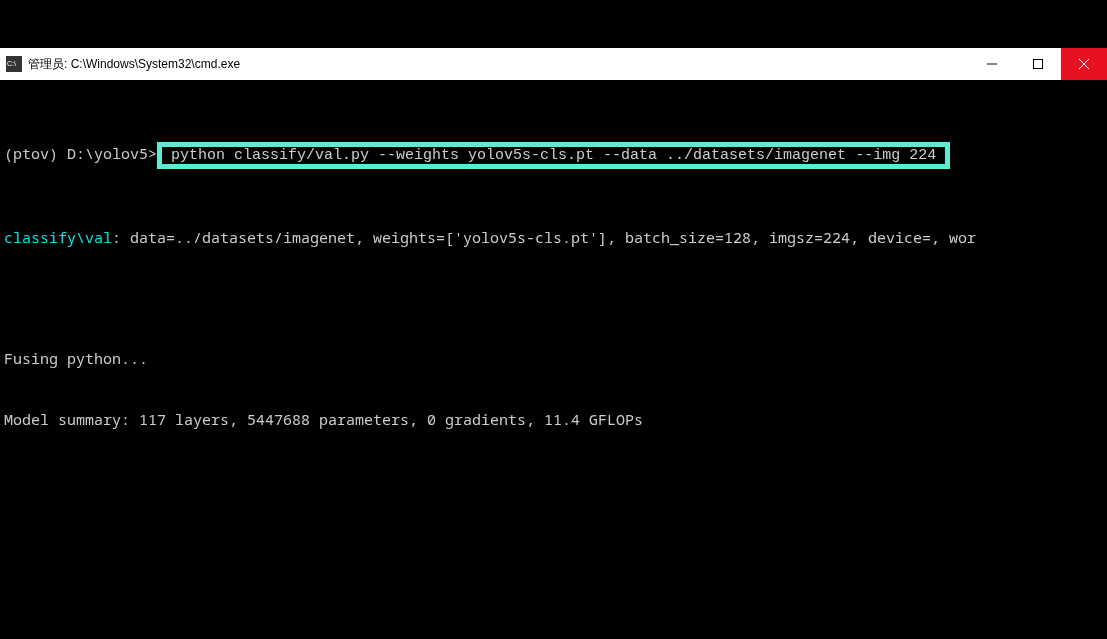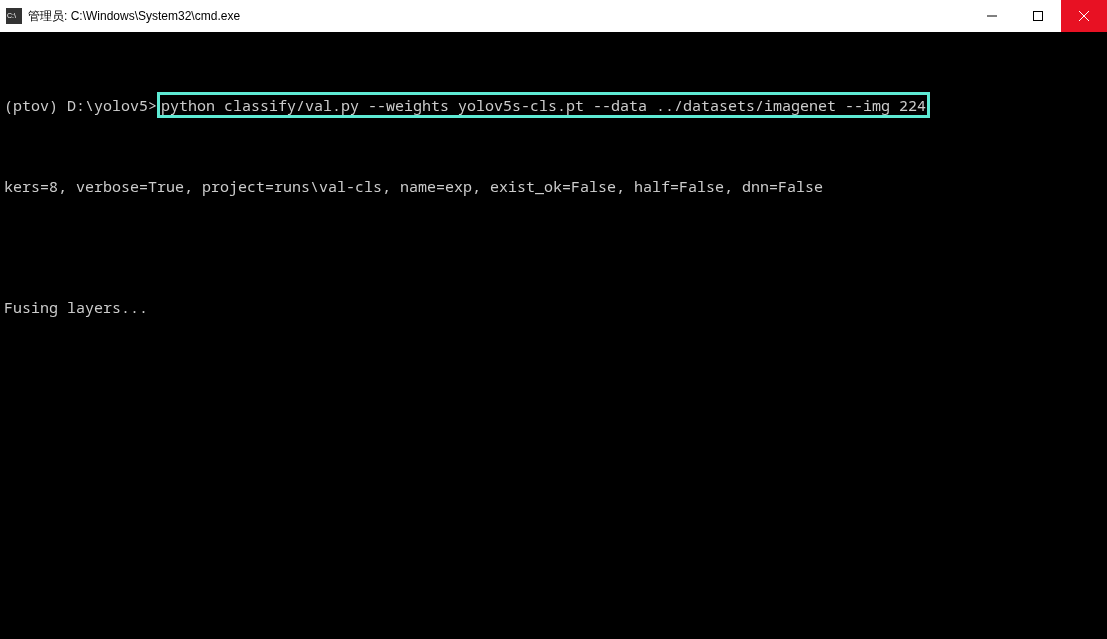--- a/index.html
+++ b/index.html
@@ -9,35 +9,36 @@
       background:#000;
       color:#ccc;
       width:1107px; height:639px;
       overflow:hidden;
       line-height:1.35;
     }
     .titlebar {
       height:32px; background:#fff; display:flex; align-items:center;
       color:#000; font-family:"Segoe UI","Microsoft YaHei",sans-serif;
       font-size:12px;
+      margin-top:48px;
     }
     .titlebar .icon { width:16px; height:16px; margin:0 6px; background:#333; display:inline-block; position:relative; }
     .titlebar .icon::after { content:"C:\\"; color:#fff; font-size:7px; position:absolute; left:1px; top:3px; }
     .titlebar .spacer { flex:1; }
     .winbtn { width:46px; height:32px; display:flex; align-items:center; justify-content:center; }
     .winbtn.close { background:#e81123; color:#fff; }
     .winbtn svg { display:block; }
     .term {
       padding:2px 4px;
       white-space:pre;
       position:relative;
     }
     .line { display:block; white-space:pre; }
     .cyan { color:#00e5e5; }
-    .red-box { border:3px solid #5eead4; padding:0 1px; }
+    .red-box { border:5px solid #5eead4; padding:0 9px;font-family:Liberation Mono, monospace; }
     .bar { display:inline-block; background:#ccc; height:14px; vertical-align:middle; }
   </style>
 </head>
 <body>
 
 <div class="titlebar">
   <span class="icon"></span>
   <span>管理员: C:\Windows\System32\cmd.exe</span>
   <span class="spacer"></span>
   <div class="winbtn">
@@ -55,23 +56,24 @@
         <line x1="0" y1="0" x2="10" y2="10" stroke="#fff"></line>
         <line x1="10" y1="0" x2="0" y2="10" stroke="#fff"></line>
       </svg>
   </div>
 </div>
 
 <div class="term">
 
   <span class="line"><span>(ptov) D:\yolov5&gt;</span><span class="red-box"><span>python classify/val.py --weights yolov5s-cls.pt --data ../datasets/imagenet --img 224</span></span></span>
 
-  <span class="line">kers=8, verbose=True, project=runs\val-cls, name=exp, exist_ok=False, half=False, dnn=False</span>
+  <span class="line"><span class="cyan">classify\val</span><span>: data=../datasets/imagenet, weights=['yolov5s-cls.pt'], batch_size=128, imgsz=224, device=, wor</span></span>
   <span class="line"> </span>
-  <span class="line">Fusing layers...</span>
+  <span class="line">Fusing python...</span>
+  <span class="line">Model summary: 117 layers, 5447688 parameters, 0 gradients, 11.4 GFLOPs</span>
 
 
   
 
   
 
   
 </div>
 
 </body></html>

